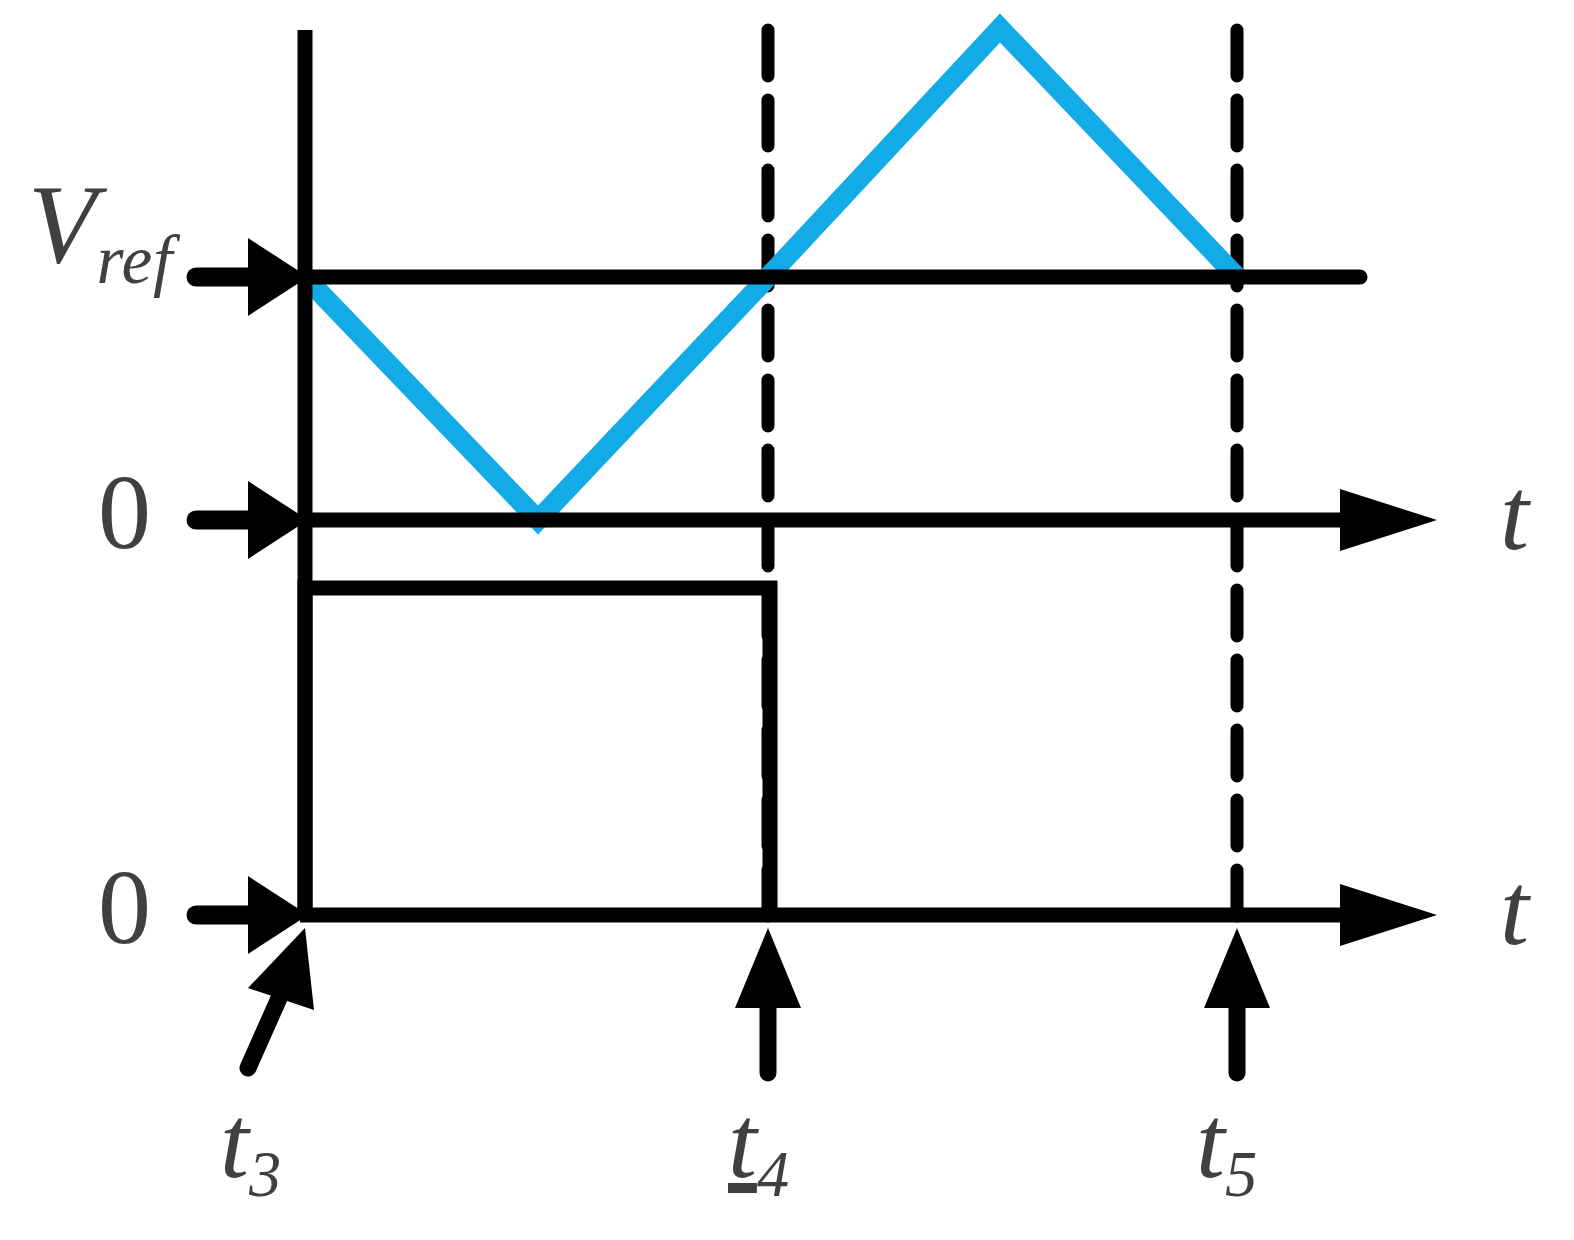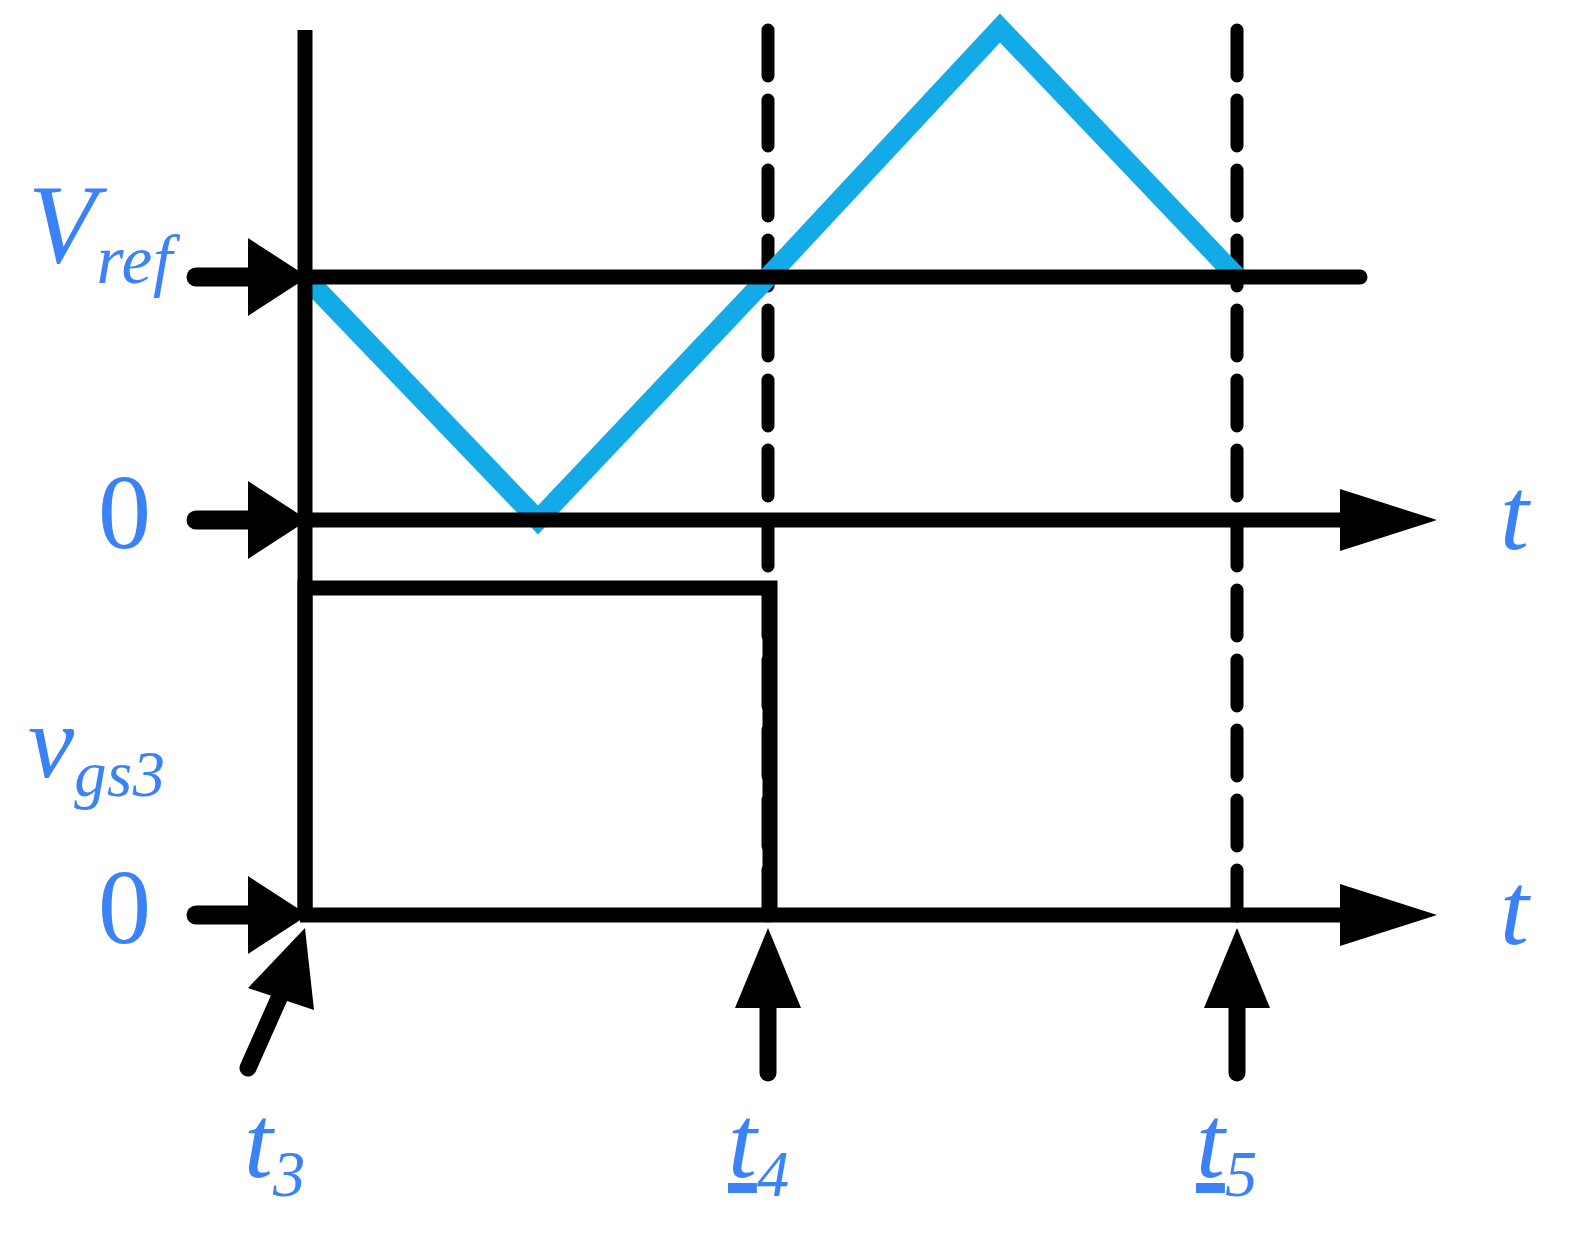--- a/index.html
+++ b/index.html
@@ -24,21 +24,21 @@
     left: 0;
     top: 0;
     width: 1574px;
     height: 1240px;
     display: block;
   }
   .math-label {
     position: absolute;
     font-family: "Liberation Serif", serif;
     font-style: italic;
-    color: #3b82f6;
+    color: #404040;
     white-space: nowrap;
     line-height: 1;
     user-select: none;
   }
   .math-label .sub {
     font-size: 0.62em;
     font-style: italic;
     vertical-align: baseline;
     position: relative;
     top: 0.30em;
@@ -70,35 +70,34 @@
     left: 1500px;
     top: 462px;
     font-size: 104px;
   }
   #label-t-bottom {
     left: 1500px;
     top: 857px;
     font-size: 104px;
   }
   #label-t3 {
-    left: 244px;
+    left: 220px;
     top: 1090px;
     font-size: 104px;
   }
   #label-t4 {
     left: 728px;
     top: 1090px;
     font-size: 104px;
     text-decoration: underline;
   }
   #label-t5 {
     left: 1196px;
     top: 1090px;
     font-size: 104px;
-    text-decoration: underline;
   }
 </style>
 </head>
 <body>
 
 <div id="figure-root">
 
   <svg class="figure-canvas" viewBox="0 0 1574 1240" xmlns="http://www.w3.org/2000/svg">
 
     <g>
@@ -151,21 +150,20 @@
 
     <g>
       <line x1="1237" y1="1073" x2="1237" y2="1000" stroke="#000000" stroke-width="17" stroke-linecap="round"></line>
       <polygon points="1237,928 1204,1008 1270,1008" fill="#000000"></polygon>
     </g>
 
   </svg>
 
   <div class="math-label" id="label-vref"><span>V</span><span class="sub">ref</span></div>
 
-  <div class="math-label" id="label-vgs3"><span>v</span><span class="sub">gs3</span></div>
 
   <div class="math-label" id="label-zero-top">0</div>
 
   <div class="math-label" id="label-zero-bottom">0</div>
 
   <div class="math-label" id="label-t-top">t</div>
 
   <div class="math-label" id="label-t-bottom">t</div>
 
   <div class="math-label" id="label-t3"><span>t</span><span class="sub">3</span></div>

